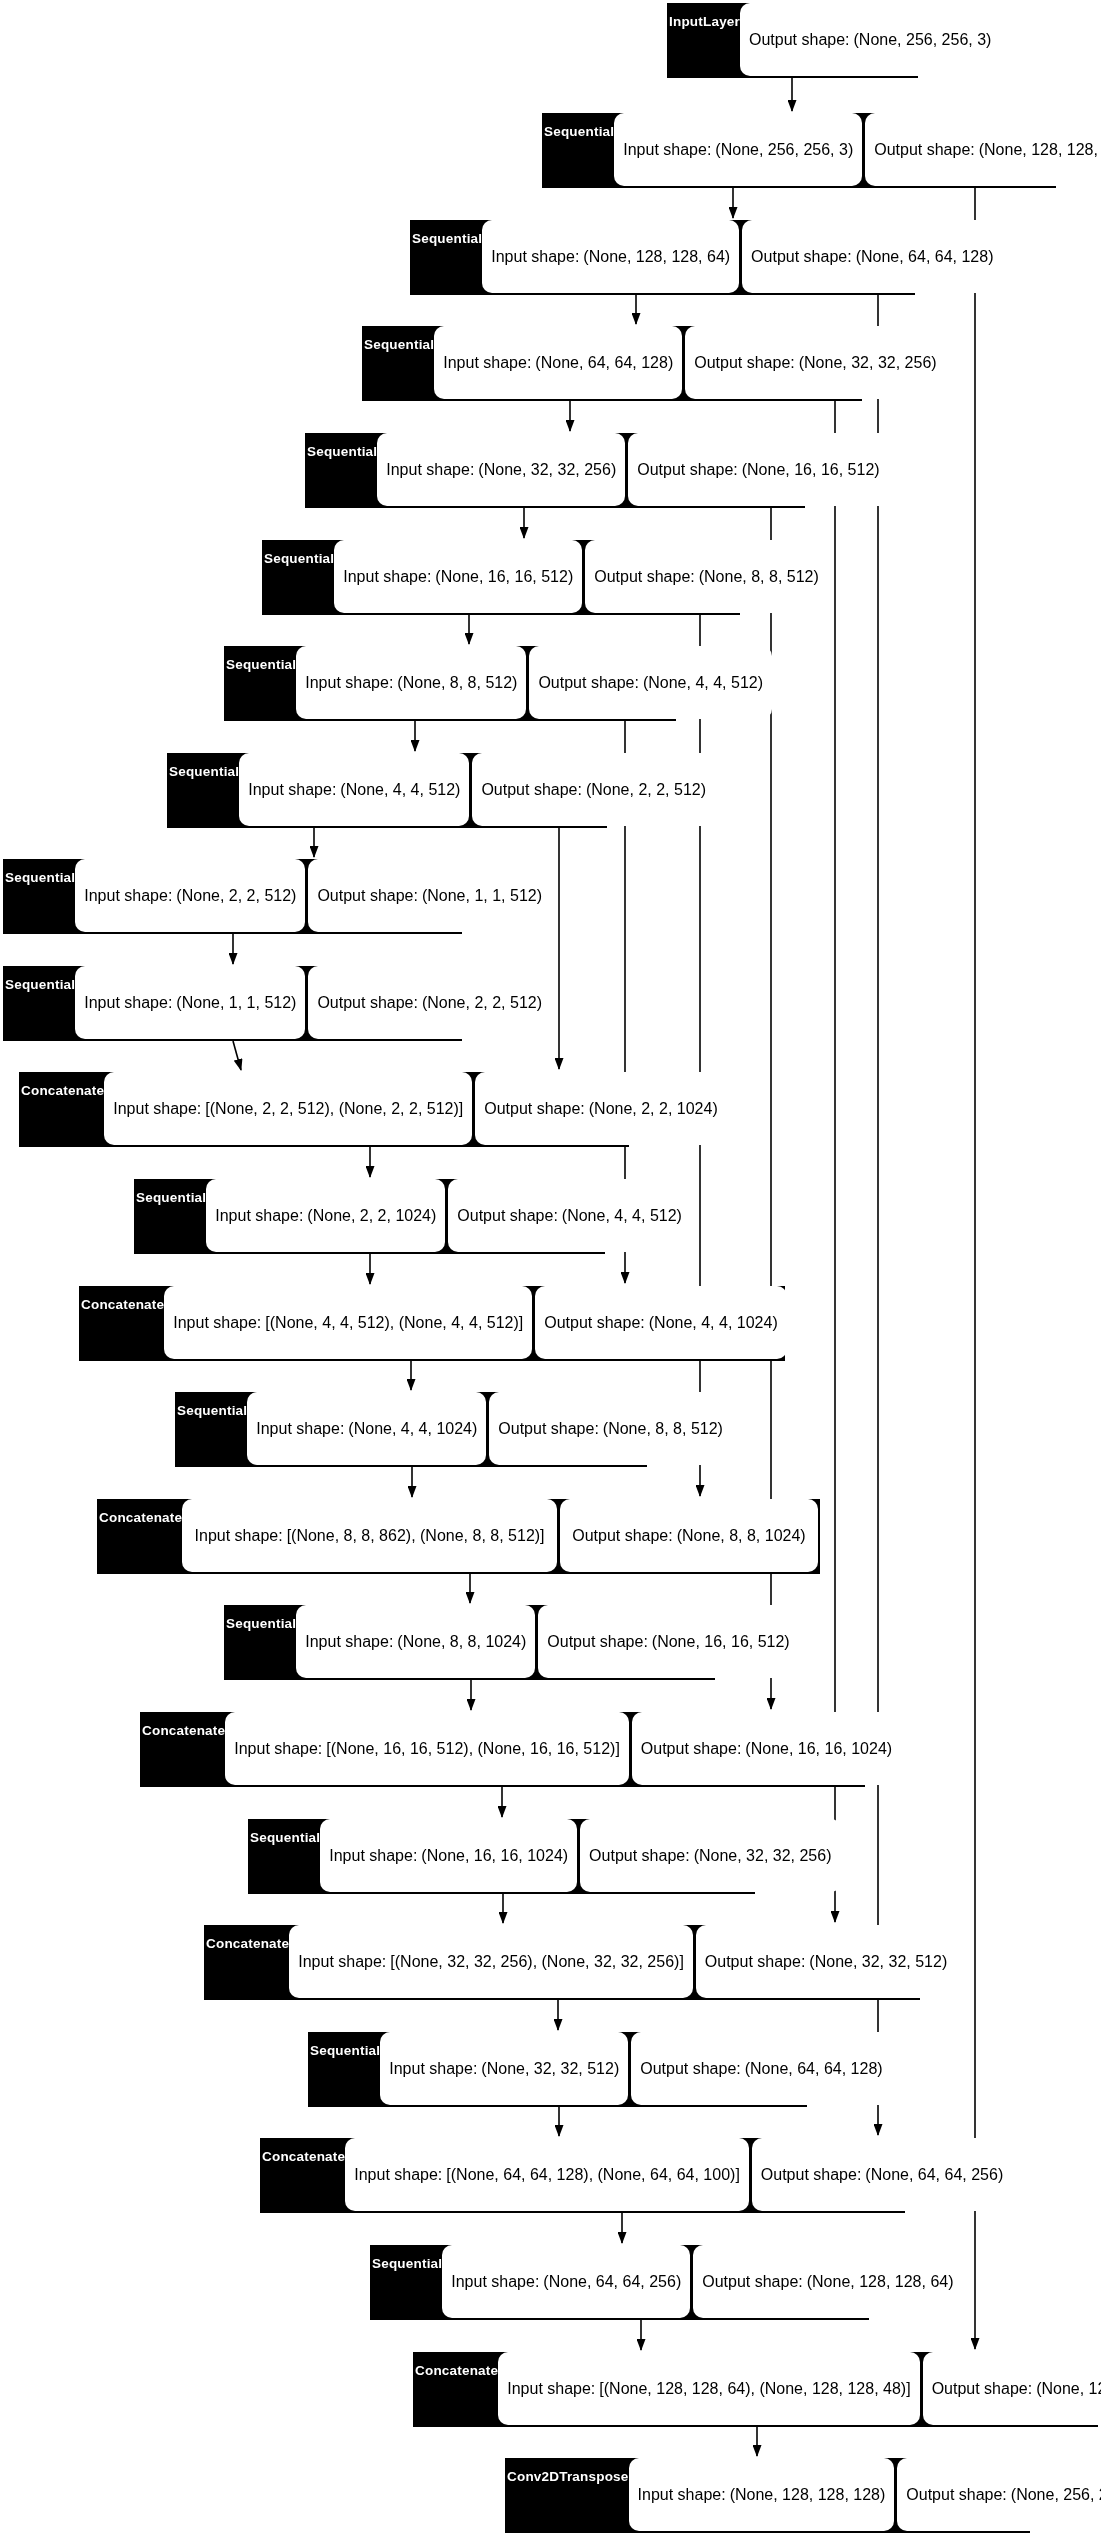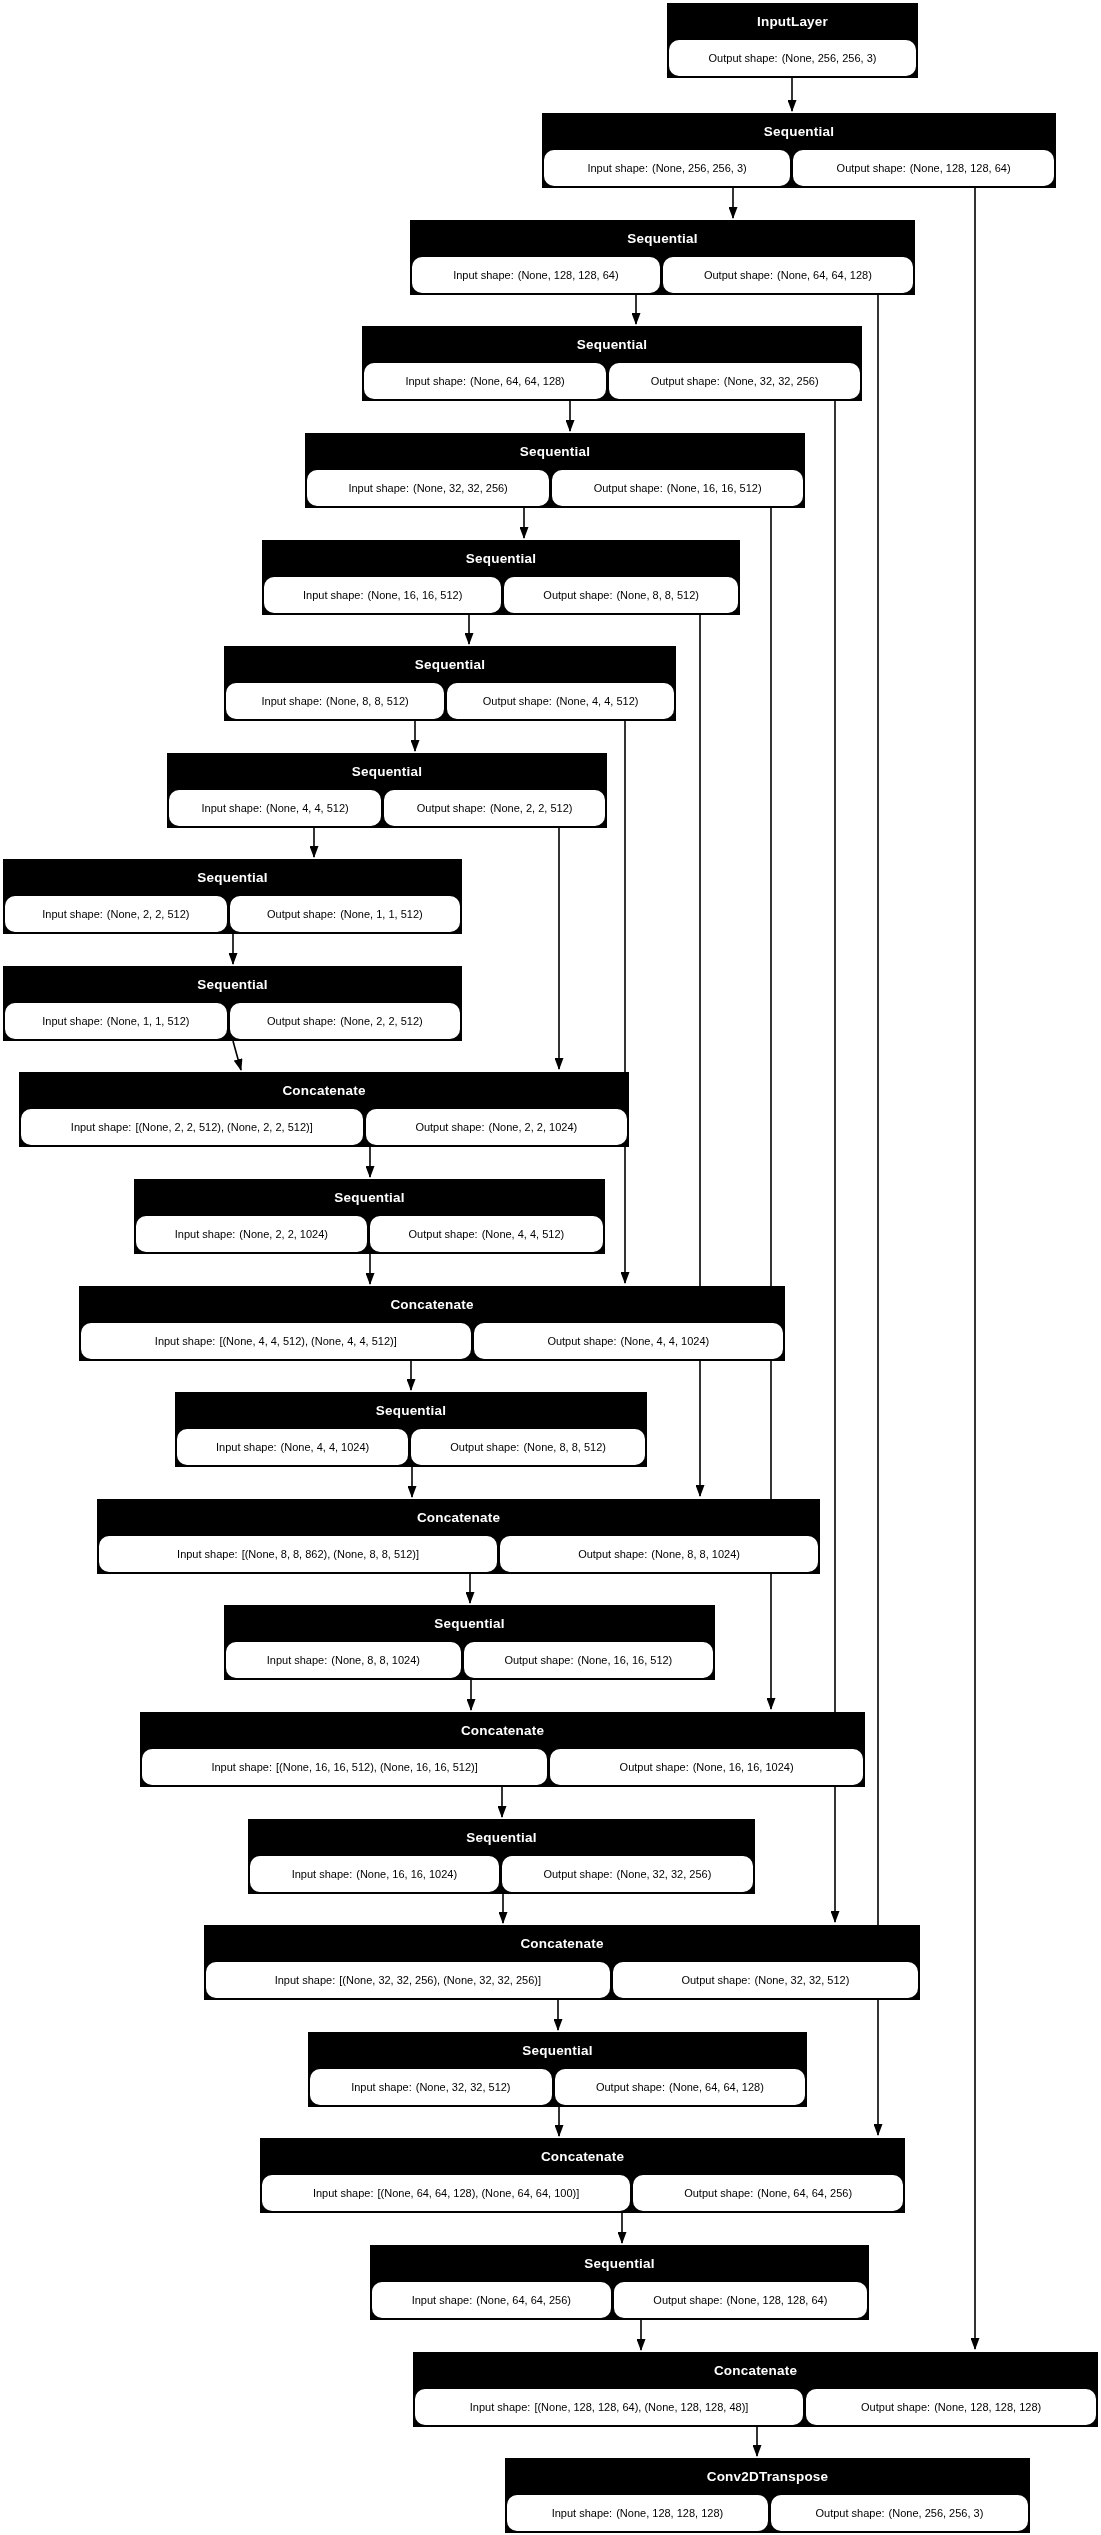--- a/index.html
+++ b/index.html
@@ -5,30 +5,30 @@
   html,body{margin:0;padding:0;background:#ffffff;}
   body{
     width:1101px;height:2535px;position:relative;overflow:hidden;
     font-family:"Liberation Sans","DejaVu Sans",sans-serif;
   }
   .graph{position:absolute;left:0;top:0;width:1101px;height:2535px;}
   svg.edges{position:absolute;left:0;top:0;}
   .edge-line{stroke:#000;stroke-width:1.6;fill:none;}
   .node{
     position:absolute;height:75px;background:#000;box-sizing:border-box;
-    display:flex;flex-direction:column;padding:0 2px 2px 2px;
+    display:flex;flex-direction:row;padding:0 2px 2px 2px;
   }
   .node .title{
     height:37px;flex:0 0 37px;display:flex;align-items:center;justify-content:center;
     color:#fff;font-weight:bold;font-size:13.5px;letter-spacing:.2px;
   }
   .node .cells{flex:1 1 auto;display:flex;gap:3px;}
   .node .cell{
     background:#fff;color:#000;flex:1 1 auto;display:flex;align-items:center;
-    justify-content:center;white-space:nowrap;font-size:11px;padding:0 9px;
+    justify-content:center;white-space:nowrap;font-size:16px;padding:0 9px;
     overflow:hidden;
     border-radius:10px;
   }
   .node .cell b{margin-left:4px;font-weight:normal;}
 </style>
 </head>
 <body>
 
 <div class="graph">
 

